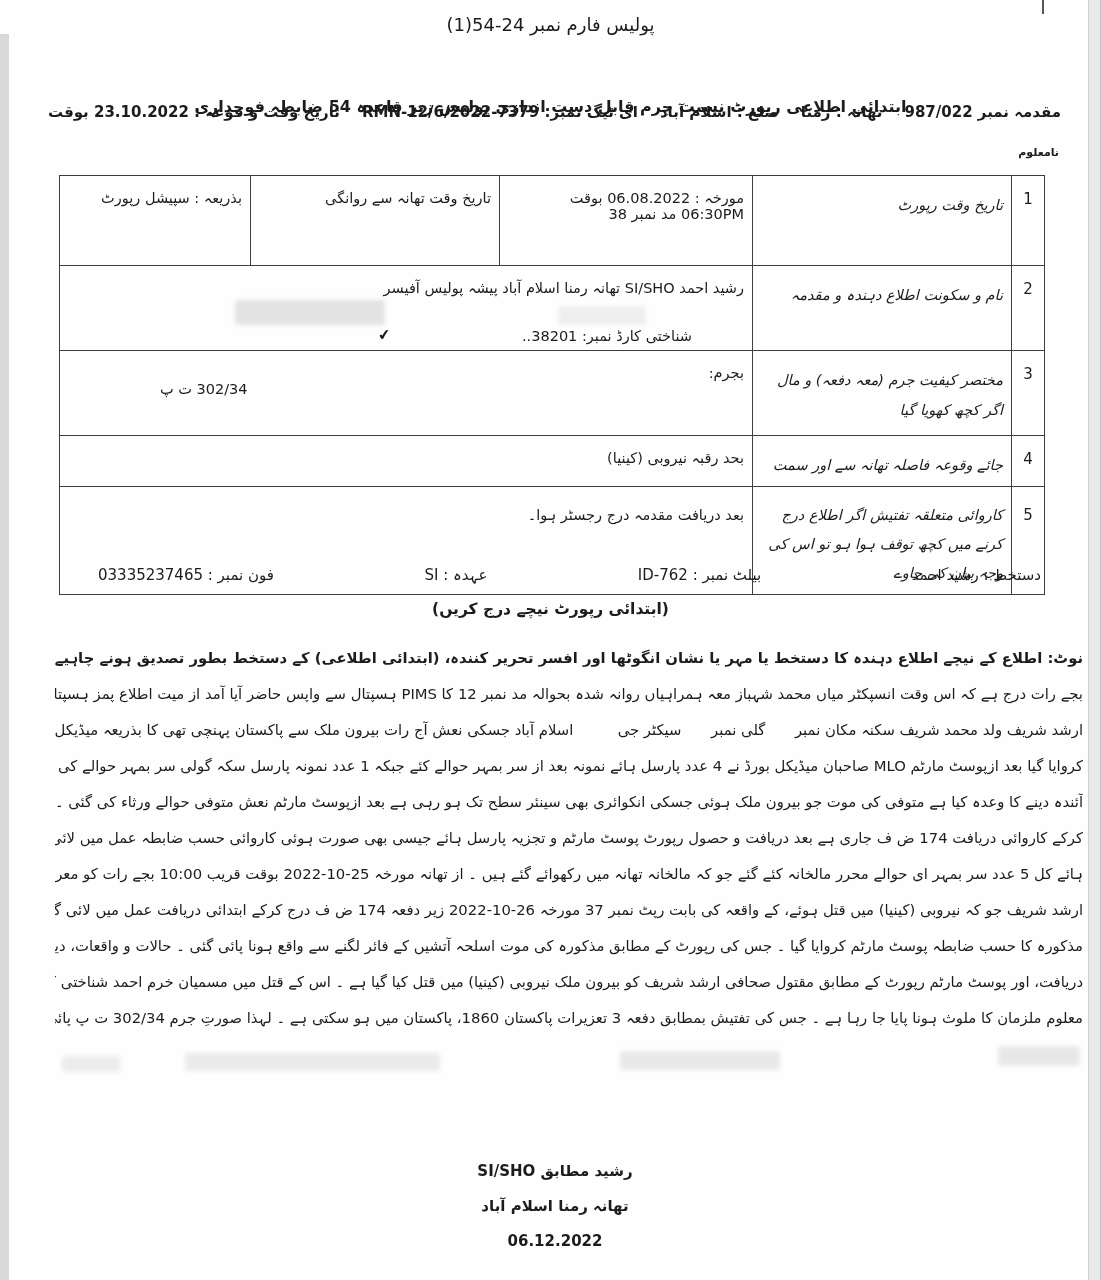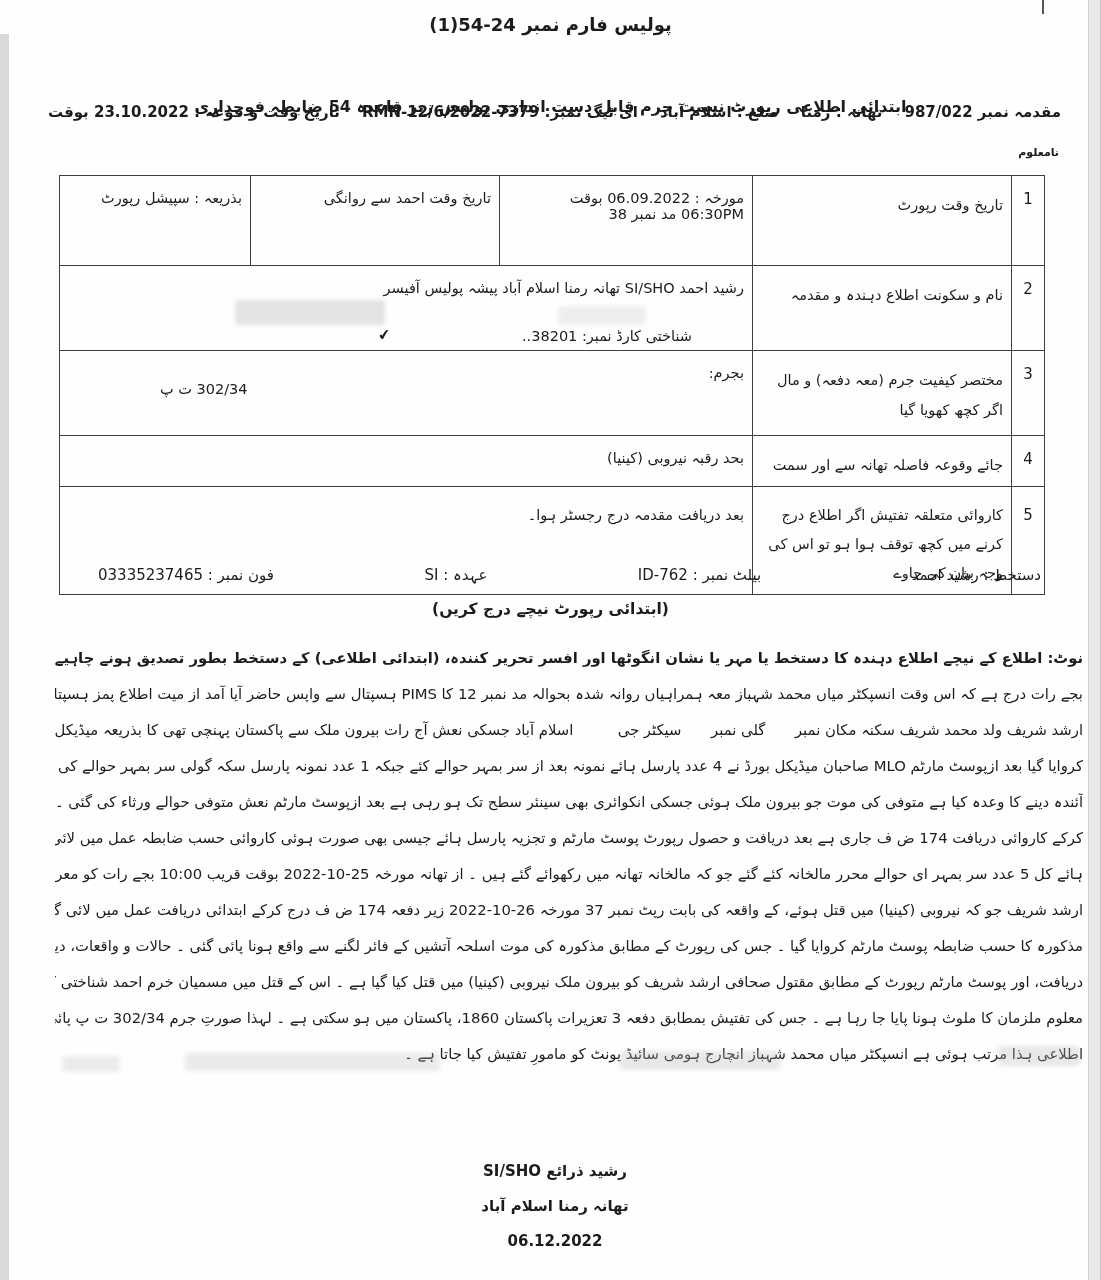--- a/index.html
+++ b/index.html
@@ -5,29 +5,29 @@
   * { margin:0; padding:0; box-sizing:border-box; }
   html,body { background:#ffffff; }
   body { font-family:"DejaVu Sans", sans-serif; color:#1c1c1c; }
   .page { position:relative; width:1101px; height:1280px; background:#fefefe; overflow:hidden; direction:rtl; }
 
   
   .edge-left  { position:absolute; left:0; top:34px; width:9px;  height:1246px; background:#d9d9d9; }
   .edge-right { position:absolute; right:0; top:0;  width:13px; height:1280px; background:#e9e9e9; border-right:1px solid #c4c4c4; border-left:1px solid #cfcfcf; }
   .tick-top-right { position:absolute; left:1042px; top:0; width:2px; height:14px; background:#555; }
 
-  .hdr-title    { position:absolute; top:14px;  left:0; width:100%; text-align:center; font-size:18px; font-weight:bold; }
+  .hdr-title    { position:absolute; top:14px;  left:0; width:100%; text-align:center; font-size:18px; font-weight:normal; }
   .hdr-subtitle { position:absolute; top:60px;  left:0; width:100%; text-align:center; font-size:16px; font-weight:bold;margin-top:37px; }
   .case-row { position:absolute; top:103px; right:40px; left:48px; display:flex; justify-content:space-between; align-items:baseline; font-size:15px; font-weight:bold; white-space:nowrap; }
   .unknown  { position:absolute; top:146px; right:42px; font-size:11px; font-weight:bold; }
 
   table.fir { position:absolute; top:175px; right:56px; width:985px; border-collapse:collapse; table-layout:fixed; font-size:14.5px; }
   table.fir td { border:1.6px solid #3e3e3e; vertical-align:top; padding:14px 8px 6px 8px; }
   td.num   { text-align:center; font-size:15px; }
-  td.lbl   { line-height:30px; }
+  td.lbl   { line-height:30px;font-style:italic; }
   .r1 td   { height:90px; }
   .r2 td   { height:82px; }
   .r3 td   { height:85px; }
   .r4 td   { height:48px; }
   .r5 td   { height:77px; padding-top:10px; line-height:29px; }
   .offence-no { padding-left:92px; text-align:left; }
   .informant-line1 { }
   .cnic-line { margin-top:32px; padding-right:52px; }
 
   .sig-row { position:absolute; top:566px; right:60px; left:98px; display:flex; justify-content:space-between; font-size:15px; white-space:nowrap; }
@@ -75,22 +75,22 @@
       <col style="width:33px">
         <col style="width:259px">
         <col style="width:253px">
         <col style="width:249px">
         <col style="width:191px">
     </colgroup>
     <tbody>
         <tr class="r1">
       <td class="num">1</td>
       <td class="lbl">تاریخ وقت رپورٹ</td>
-      <td>مورخہ : 06.09.2022 بوقت 06:30PM مد نمبر 38</td>
-      <td>تاریخ وقت احمد سے روانگی</td>
+      <td>مورخہ : 06.08.2022 بوقت 06:30PM مد نمبر 38</td>
+      <td>تاریخ وقت تھانہ سے روانگی</td>
       <td>بذریعہ : سپیشل رپورٹ</td>
     </tr>
     <tr class="r2">
       <td class="num">2</td>
       <td class="lbl">نام و سکونت اطلاع دہندہ و مقدمہ</td>
       <td colspan="3">
         <div class="informant-line1">رشید احمد SI/SHO تھانہ رمنا اسلام آباد پیشہ پولیس آفیسر</div>
         <div class="cnic-line">
           <span>شناختی کارڈ نمبر:</span>
           <span>38201..</span>
@@ -132,25 +132,24 @@
       <div class="report-line">بجے رات درج ہے کہ اس وقت انسپکٹر میاں محمد شہباز معہ ہمراہیاں روانہ شدہ بحوالہ مد نمبر 12 کا PIMS ہسپتال سے واپس حاضر آیا آمد از میت اطلاع پمز ہسپتال اسلام آباد پہنچا تو وہاں پر</div>
       <div class="report-line">ارشد شریف ولد محمد شریف سکنہ مکان نمبر  گلی نمبر  سیکٹر جی   اسلام آباد جسکی نعش آج رات بیرون ملک سے پاکستان پہنچی تھی کا بذریعہ میڈیکل بورڈ پوسٹ مارٹم</div>
       <div class="report-line">کروایا گیا بعد ازپوسٹ مارٹم MLO صاحبان میڈیکل بورڈ نے 4 عدد پارسل ہائے نمونہ بعد از سر بمہر حوالے کئے جبکہ 1 عدد نمونہ پارسل سکہ گولی سر بمہر حوالے کی اور رپورٹ پوسٹ مارٹم</div>
       <div class="report-line">آئندہ دینے کا وعدہ کیا ہے متوفی کی موت جو بیرون ملک ہوئی جسکی انکوائری بھی سینئر سطح تک ہو رہی ہے بعد ازپوسٹ مارٹم نعش متوفی حوالے ورثاء کی گئی ۔ دست رپٹ اطلاعاً  روزنامچہ</div>
       <div class="report-line">کرکے کاروائی دریافت 174 ض ف جاری ہے بعد دریافت و حصول رپورٹ پوسٹ مارٹم و تجزیہ پارسل ہائے جیسی بھی صورت ہوئی کاروائی حسب ضابطہ عمل میں لائی جائیگی نیز پارسل</div>
       <div class="report-line">ہائے کل 5 عدد سر بمہر ای حوالے محرر مالخانہ کئے گئے جو کہ مالخانہ تھانہ میں رکھوائے گئے ہیں ۔ از تھانہ مورخہ 25-10-2022 بوقت قریب 10:00 بجے رات کو معروف صحافی</div>
       <div class="report-line">ارشد شریف جو کہ نیروبی (کینیا) میں قتل ہوئے، کے واقعہ کی بابت رپٹ نمبر 37 مورخہ 26-10-2022 زیر دفعہ 174 ض ف درج کرکے ابتدائی دریافت عمل میں لائی گئی ۔ نعش</div>
       <div class="report-line">مذکورہ کا حسب ضابطہ پوسٹ مارٹم کروایا گیا ۔ جس کی رپورٹ کے مطابق مذکورہ کی موت اسلحہ آتشیں کے فائر لگنے سے واقع ہونا پائی گئی ۔ حالات و واقعات، دیگر ذرائع، اب تک کی گئی</div>
       <div class="report-line">دریافت، اور پوسٹ مارٹم رپورٹ کے مطابق مقتول صحافی ارشد شریف کو بیرون ملک نیروبی (کینیا) میں قتل کیا گیا ہے ۔ اس کے قتل میں مسمیان خرم احمد شناختی کارڈ نمبر 5-</div>
       <div class="report-line">معلوم ملزمان کا ملوث ہونا پایا جا رہا ہے ۔ جس کی تفتیش بمطابق دفعہ 3 تعزیرات پاکستان 1860، پاکستان میں ہو سکتی ہے ۔ لہذا صورتِ جرم 302/34 ت پ پائی جا کر رپورٹ ابتدائی</div>
-      <div class="report-line">اطلاعی ہذا مرتب ہوئی ہے انسپکٹر میاں محمد شہباز انچارج ہومی سائیڈ یونٹ کو مامورِ تفتیش کیا جاتا ہے ۔</div>
     </div>
 
   <div class="footer-block">
-    <div>رشید ذرائع SI/SHO</div>
+    <div>رشید مطابق SI/SHO</div>
     <div>تھانہ رمنا اسلام آباد</div>
     <div>06.12.2022</div>
   </div>
 
   <span class="checkmark">✔</span>
   <div class="redaction red-r2a"></div>
   <div class="redaction red-r2b"></div>
   <div class="redaction red-l11a"></div>
   <div class="redaction red-l11b"></div>
   <div class="redaction red-l11c"></div>

